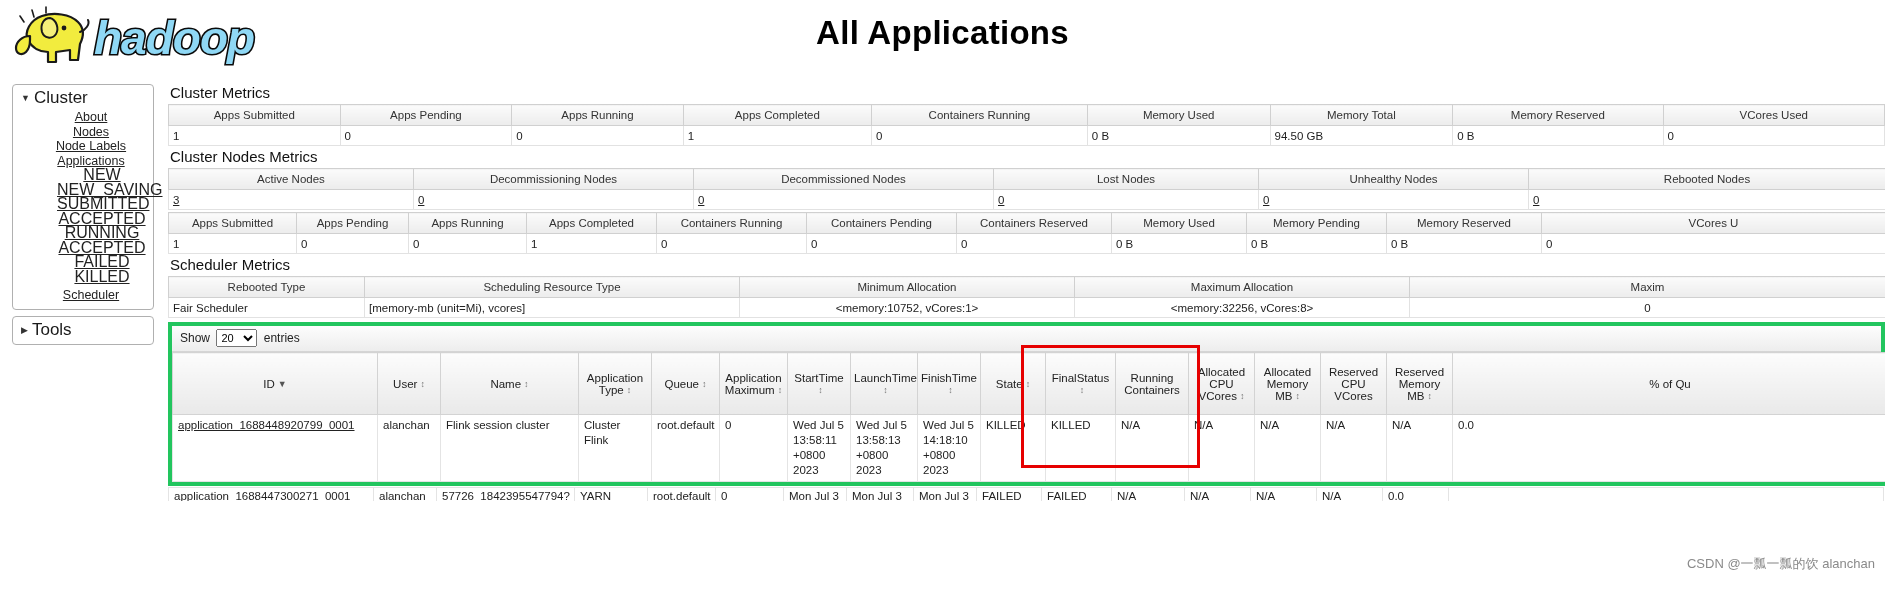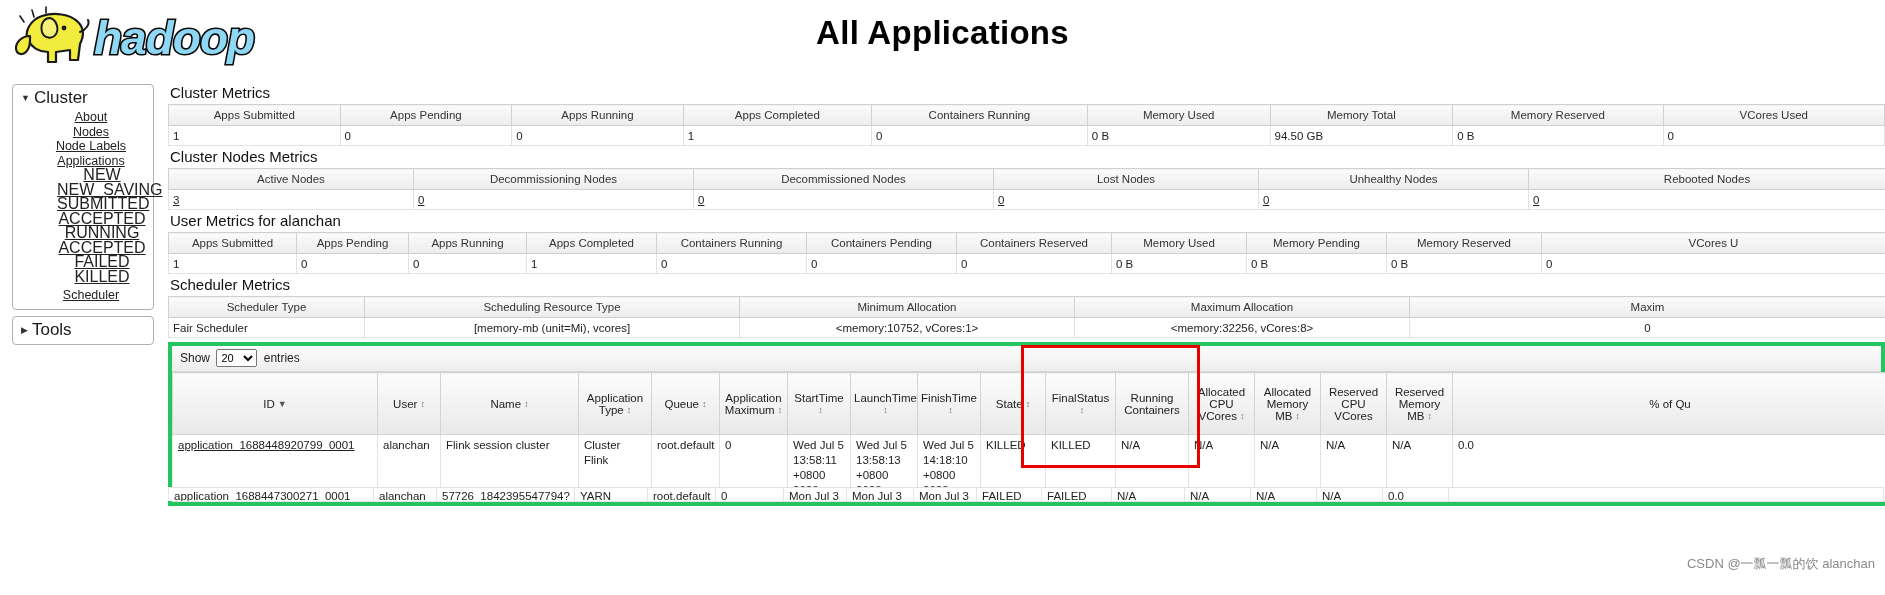--- a/index.html
+++ b/index.html
@@ -338,21 +338,20 @@
       <td class="linkcell"><span class="ulink">3</span></td>
       <td class="linkcell"><span class="ulink">0</span></td>
       <td class="linkcell"><span class="ulink">0</span></td>
       <td class="linkcell"><span class="ulink">0</span></td>
       <td class="linkcell"><span class="ulink">0</span></td>
       <td class="linkcell"><span class="ulink">0</span></td>
     </tr>
       </tbody>
   </table>
 
-  <div class="sect-title">User Metrics for alanchan</div>
   <table class="metrics">
     <colgroup>
       <col style="width:128px">
         <col style="width:112px">
         <col style="width:118px">
         <col style="width:130px">
       <col style="width:150px">
         <col style="width:150px">
         <col style="width:155px">
         <col style="width:135px">
@@ -396,31 +395,31 @@
   <table class="metrics">
     <colgroup>
       <col style="width:196px">
         <col style="width:375px">
         <col style="width:335px">
         <col style="width:335px">
         <col style="width:476px">
     </colgroup>
     <thead>
         <tr>
-      <th>Scheduler Type</th>
+      <th>Rebooted Type</th>
       <th>Scheduling Resource Type</th>
       <th>Minimum Allocation</th>
       <th>Maximum Allocation</th>
       <th>Maxim</th>
     </tr>
       </thead>
     <tbody>
         <tr>
       <td>Fair Scheduler</td>
-      <td style="text-align:center">[memory-mb (unit=Mi), vcores]</td>
+      <td style="">[memory-mb (unit=Mi), vcores]</td>
       <td style="text-align:center">&lt;memory:10752, vCores:1&gt;</td>
       <td style="text-align:center">&lt;memory:32256, vCores:8&gt;</td>
       <td style="text-align:center">0</td>
     </tr>
       </tbody>
   </table>
 
   <div id="apps-wrap">
     <div id="apps-toolbar">
       <span class="lbl">Show</span>

